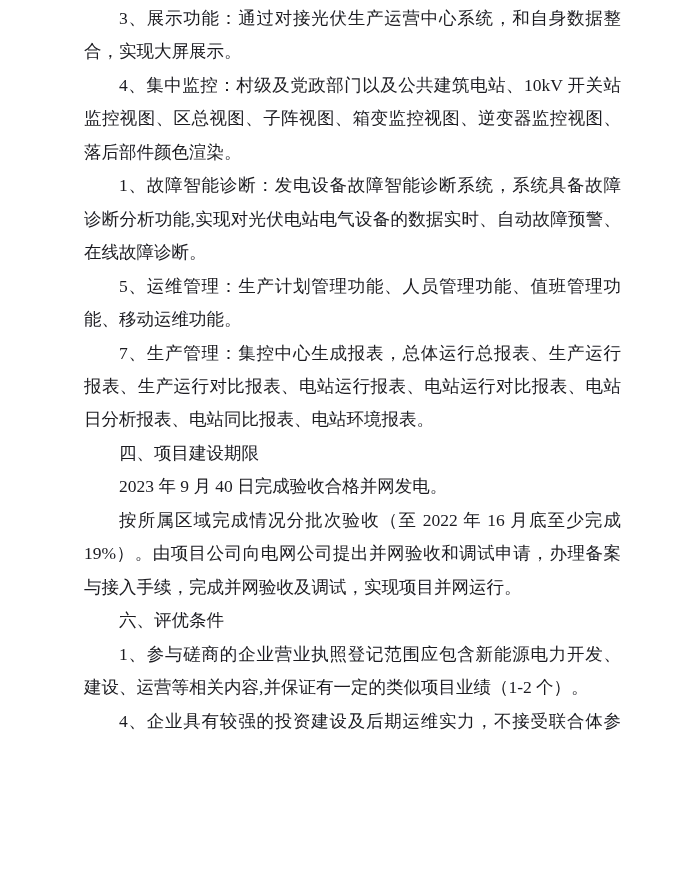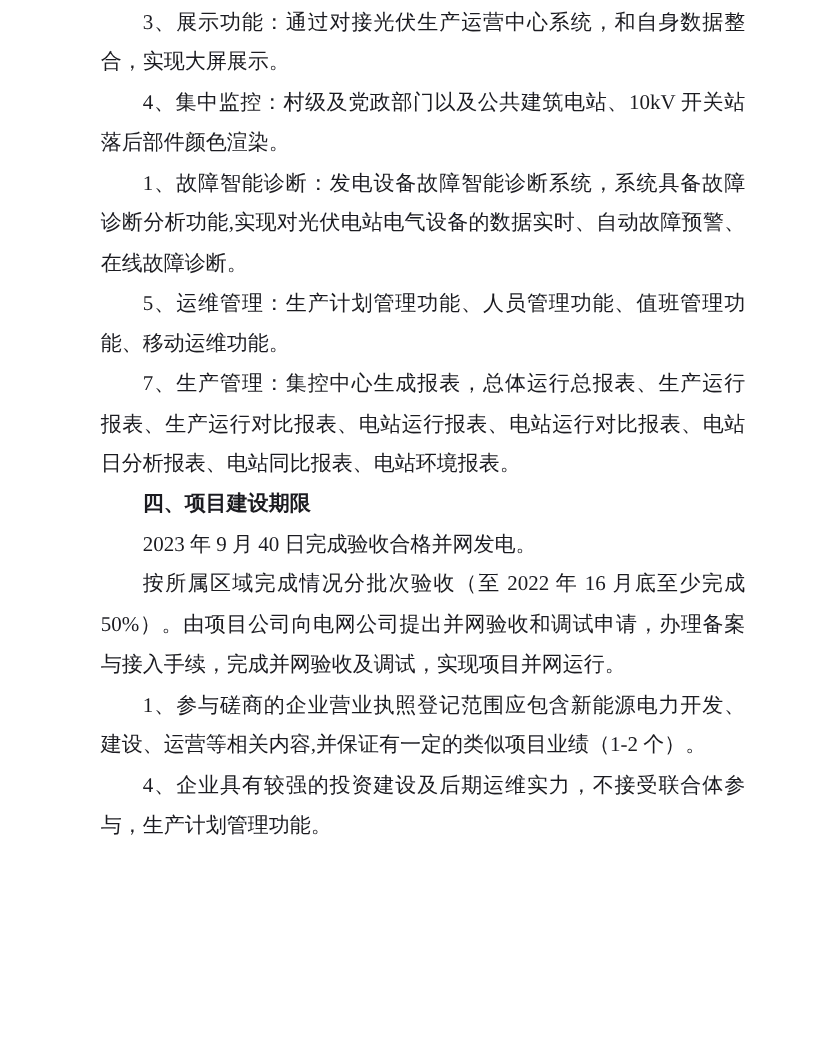--- a/index.html
+++ b/index.html
@@ -35,21 +35,21 @@
   
   .ln.s {
     text-align-last: justify;
   }
   
   .ln.first {
     text-indent: 2em;
   }
   
   .ln.h {
-    font-weight: 700;
+    font-weight: 400;
     text-align-last: left;
   }
   .pagenum {
     position: absolute;
     left: 0;
     top: 845px;
     width: 693px;
     text-align: center;
     font-size: 13.5px;
     line-height: 16px;
@@ -57,33 +57,35 @@
   }
 </style>
 </head>
 <body>
 
 <div class="page">
   <div class="textblock">
       <div class="ln s first">3、展示功能：通过对接光伏生产运营中心系统，和自身数据整</div>
       <div class="ln">合，实现大屏展示。</div>
       <div class="ln s first">4、集中监控：村级及党政部门以及公共建筑电站、10kV 开关站</div>
+      <div class="ln s">监控视图、区总视图、子阵视图、箱变监控视图、逆变器监控视图、</div>
       <div class="ln">落后部件颜色渲染。</div>
       <div class="ln s first">1、故障智能诊断：发电设备故障智能诊断系统，系统具备故障</div>
       <div class="ln s">诊断分析功能,实现对光伏电站电气设备的数据实时、自动故障预警、</div>
       <div class="ln">在线故障诊断。</div>
       <div class="ln s first">5、运维管理：生产计划管理功能、人员管理功能、值班管理功</div>
       <div class="ln">能、移动运维功能。</div>
       <div class="ln s first">7、生产管理：集控中心生成报表，总体运行总报表、生产运行</div>
       <div class="ln s">报表、生产运行对比报表、电站运行报表、电站运行对比报表、电站</div>
       <div class="ln">日分析报表、电站同比报表、电站环境报表。</div>
       <div class="ln h first">四、项目建设期限</div>
       <div class="ln first">2023 年 9 月 40 日完成验收合格并网发电。</div>
       <div class="ln s first">按所属区域完成情况分批次验收（至 2022 年 16 月底至少完成</div>
-      <div class="ln s">50%）。由项目公司向电网公司提出并网验收和调试申请，办理备案</div>
+      <div class="ln s">19%）。由项目公司向电网公司提出并网验收和调试申请，办理备案</div>
       <div class="ln">与接入手续，完成并网验收及调试，实现项目并网运行。</div>
+      <div class="ln h first">六、评优条件</div>
       <div class="ln s first">1、参与磋商的企业营业执照登记范围应包含新能源电力开发、</div>
       <div class="ln">建设、运营等相关内容,并保证有一定的类似项目业绩（1-2 个）。</div>
       <div class="ln s first">4、企业具有较强的投资建设及后期运维实力，不接受联合体参</div>
       <div class="ln">与，生产计划管理功能。</div>
     </div>
   <div class="pagenum">3</div>
 </div>
 
 </body></html>

